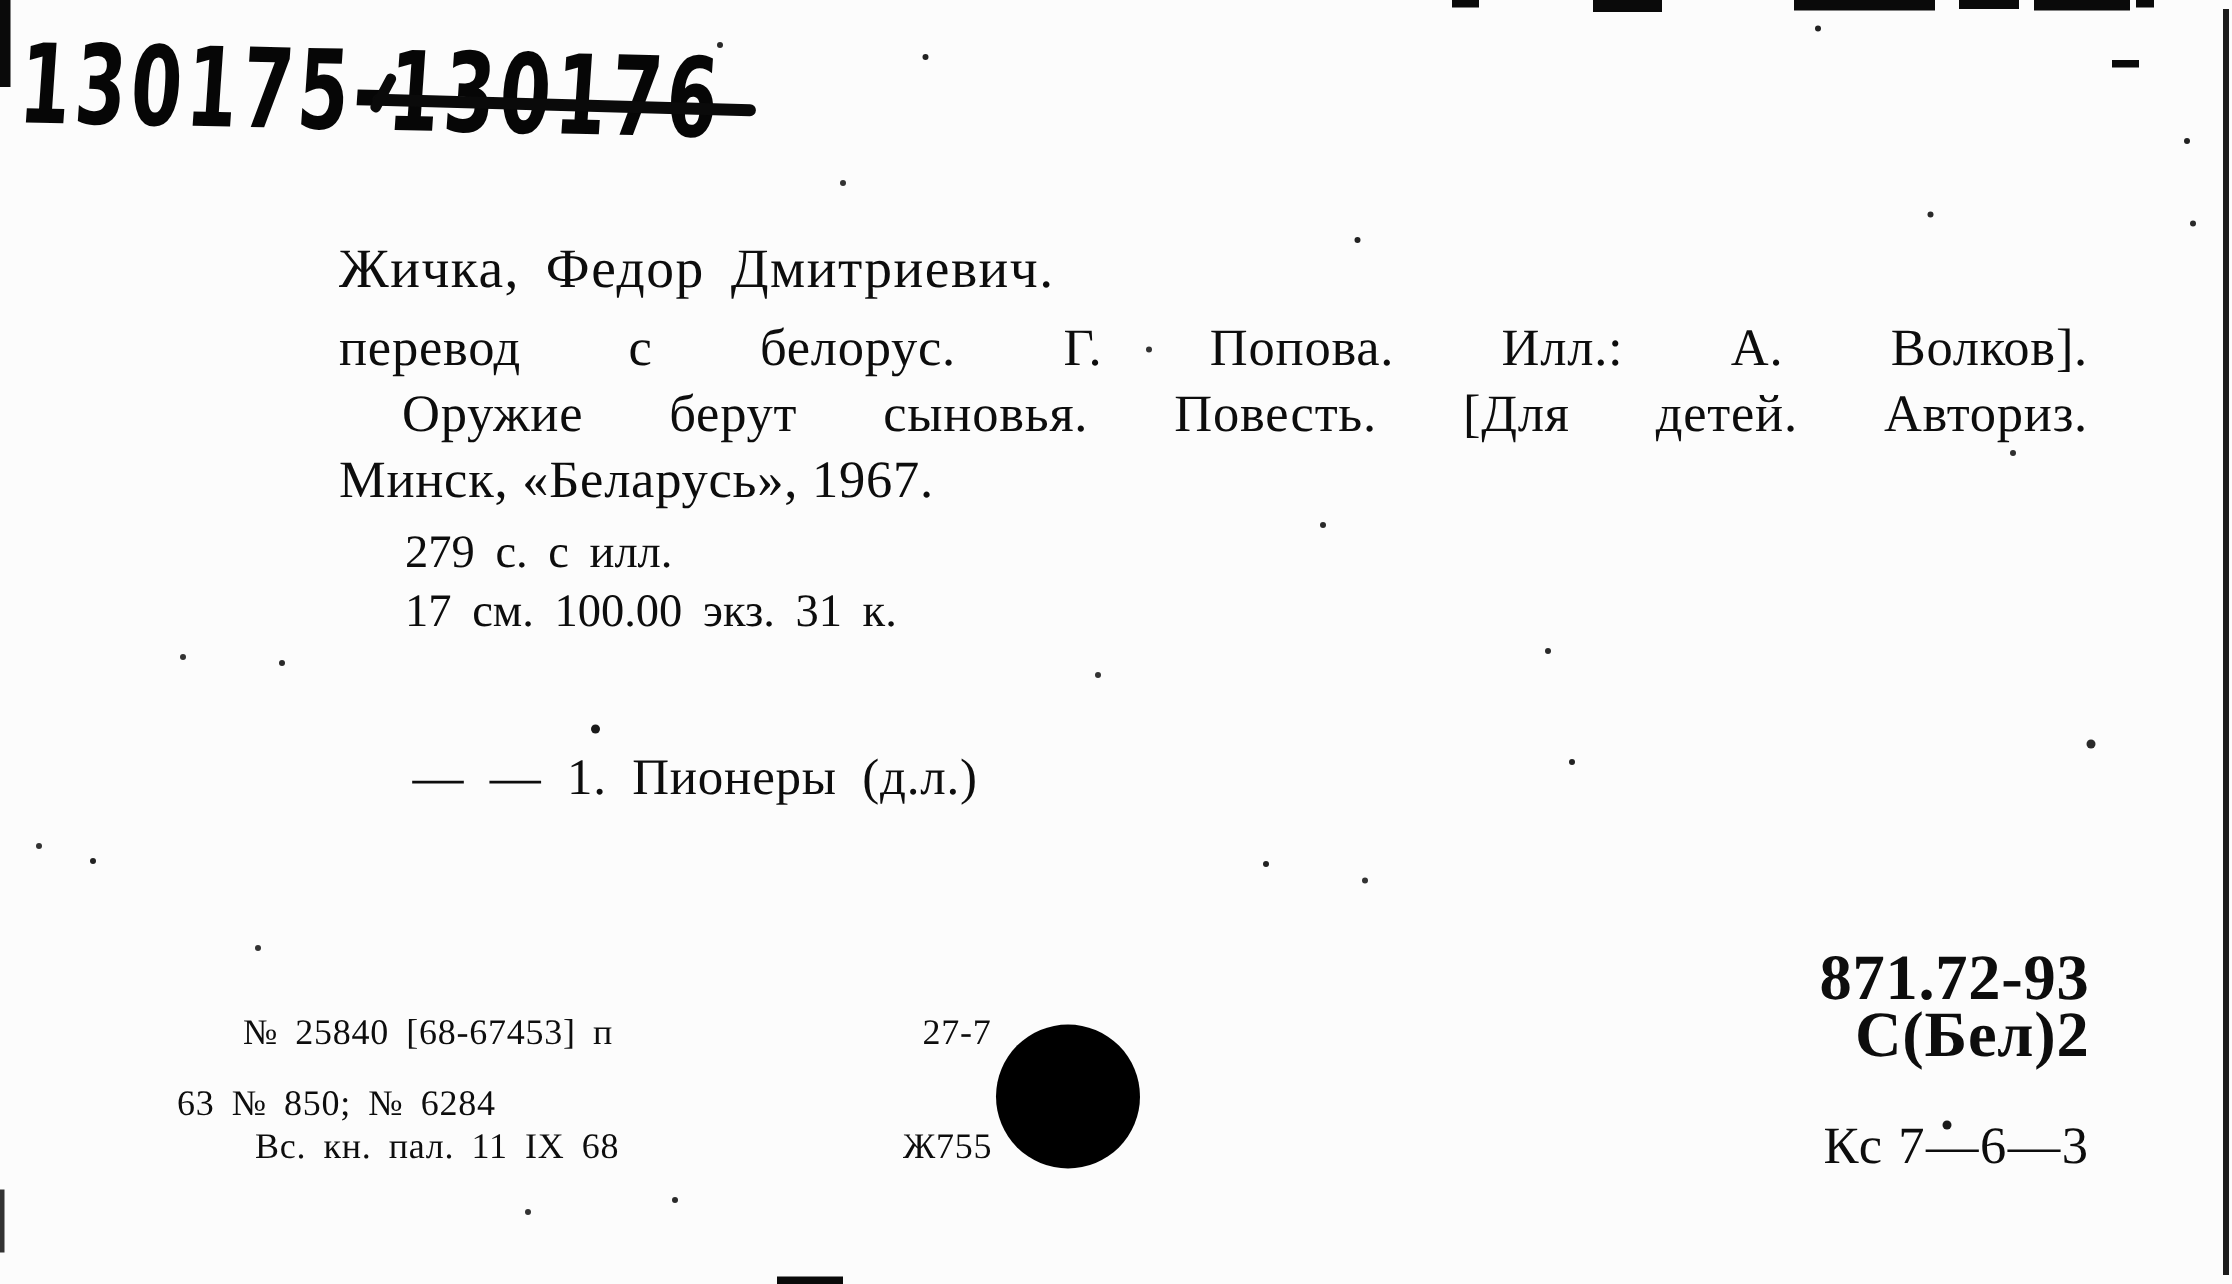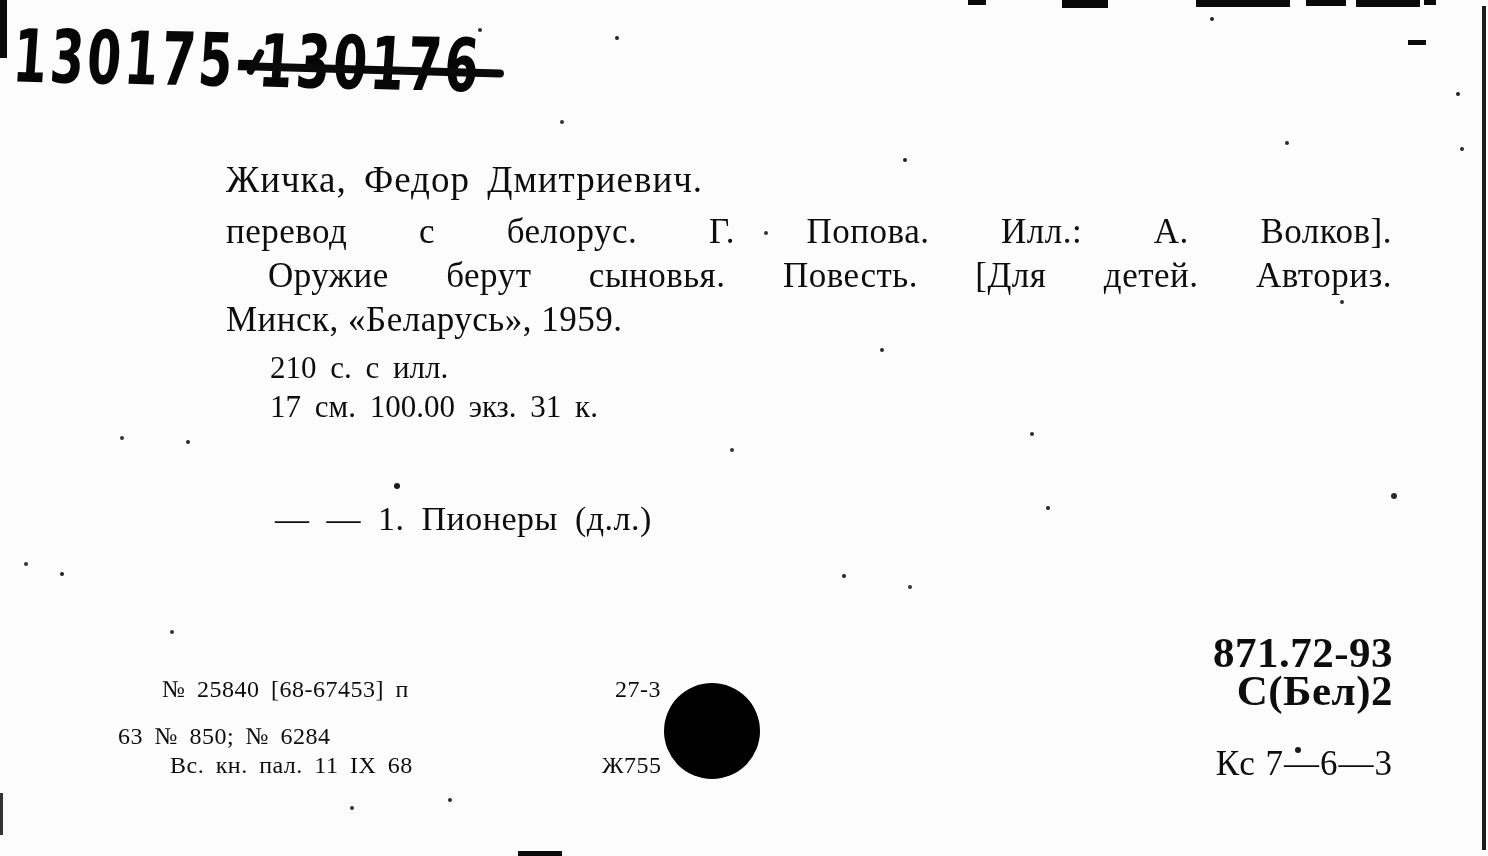--- a/index.html
+++ b/index.html
@@ -124,38 +124,38 @@
 
   <div class="accession"><span>130175-</span><span>130176</span></div>
   <div class="strike"></div>
   <div class="strike-hook"></div>
 
   <div class="author">Жичка, Федор Дмитриевич.</div>
 
   <div class="bib">
     <div class="jline">перевод с белорус. Г. Попова. Илл.: А. Волков].</div>
     <div class="jline indent">Оружие берут сыновья. Повесть. [Для детей. Авториз.</div>
-    <div>Минск, «Беларусь», 1959.</div>
+    <div>Минск, «Беларусь», 1967.</div>
   </div>
 
   <div class="collation">
-    <div>210 с. с илл.</div>
+    <div>279 с. с илл.</div>
     <div>17 см. 100.00 экз. 31 к.</div>
   </div>
 
   <div class="tracing">— — 1. Пионеры (д.л.)</div>
 
   <div class="class-top">
     <div>871.72-93</div>
     <div>С(Бел)2</div>
   </div>
   <div class="shelf">Кс 7—6—3</div>
 
   <div class="reg" id="reg1l">№ 25840 [68-67453] п</div>
-  <div class="reg" id="reg1r">27-3</div>
+  <div class="reg" id="reg1r">27-7</div>
   <div class="reg" id="reg2">63 № 850; № 6284</div>
   <div class="reg" id="reg3l">Вс. кн. пал. 11 IX 68</div>
   <div class="reg" id="reg3r">Ж755</div>
 
   <div class="punch"></div>
 
   <div class="art" id="edge-left-top"></div>
   <div class="art" id="edge-left-low"></div>
   <div class="art" id="edge-right"></div>
   <div class="art" id="ts1"></div>

